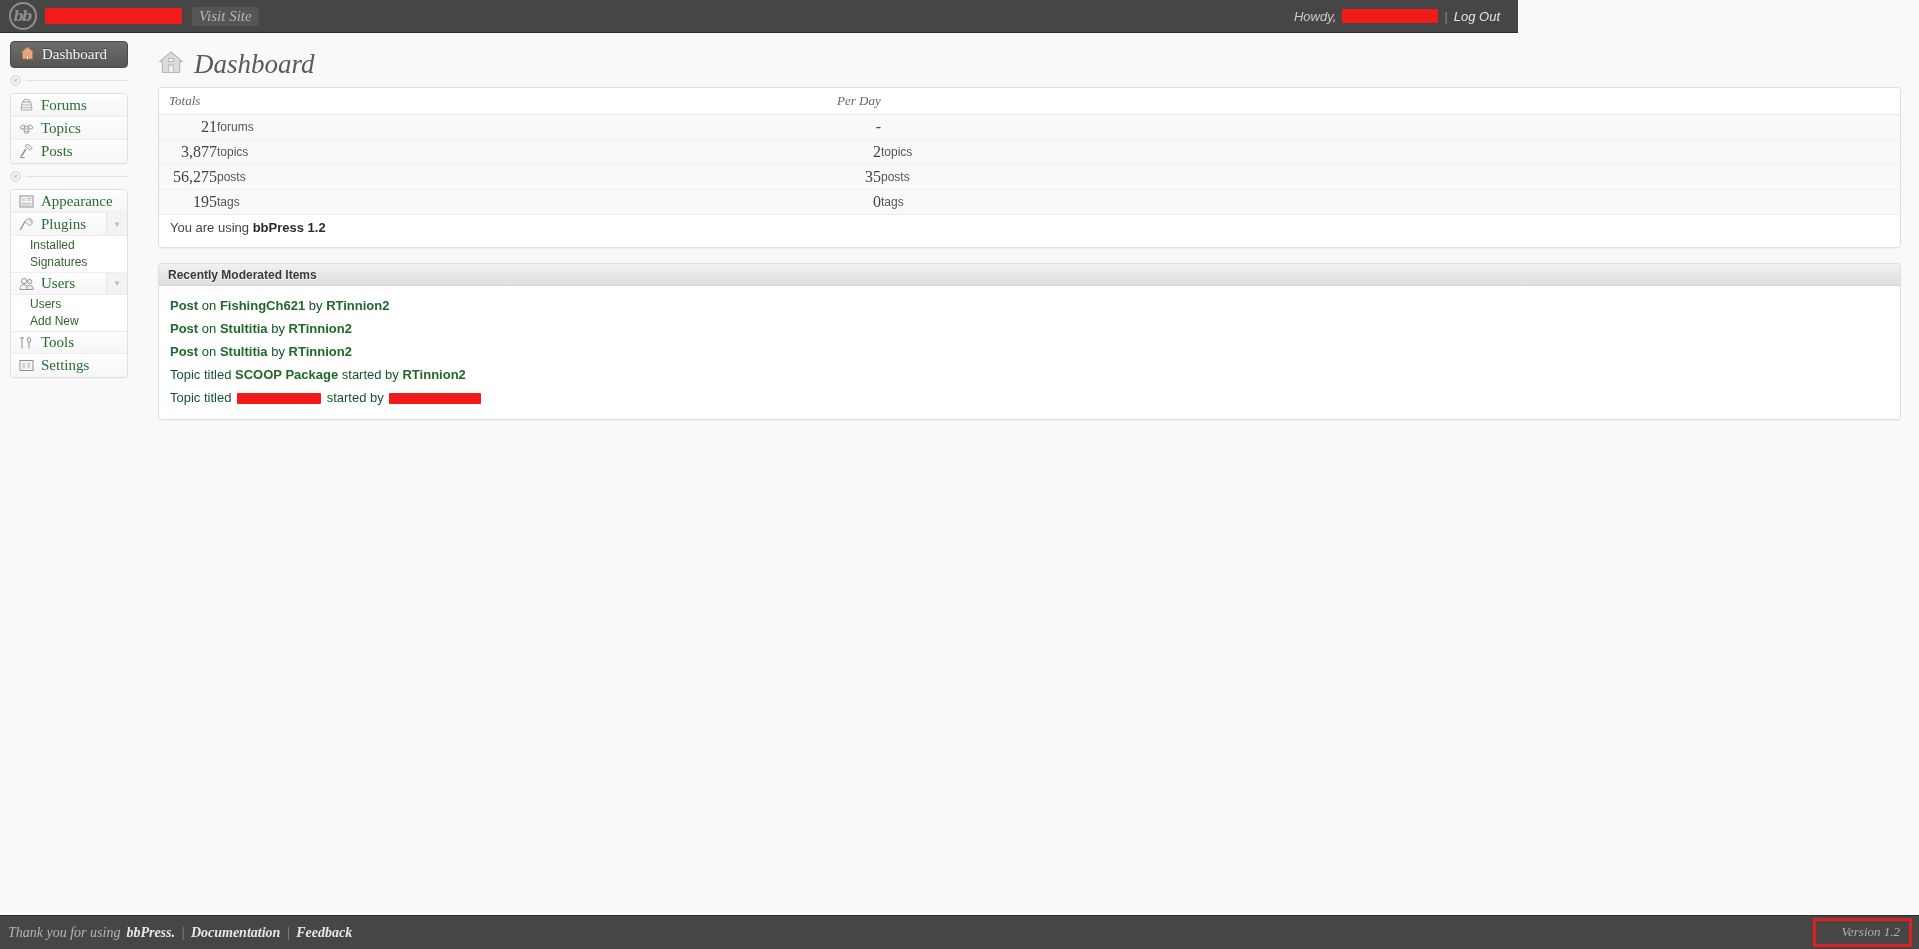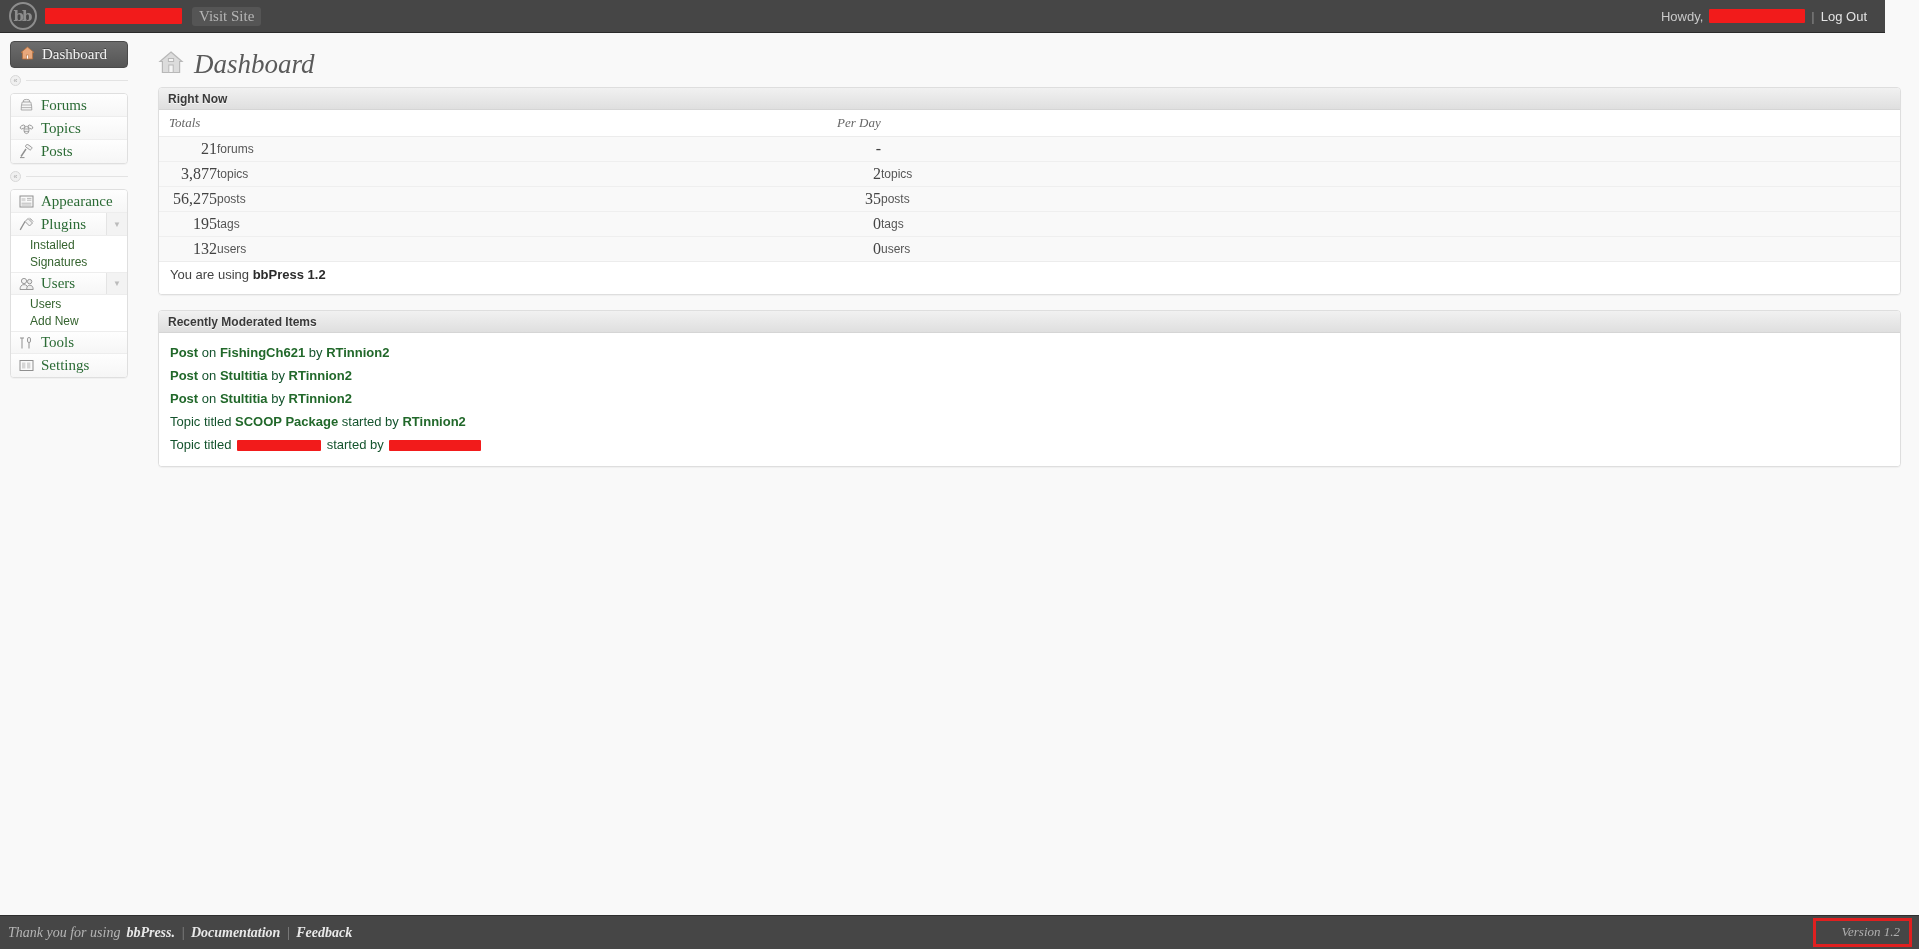--- a/index.html
+++ b/index.html
@@ -7,24 +7,24 @@
     margin: 0; padding: 0;
     width: 1919px; height: 949px;
     background: #f9f9f9;
     font-family: "Liberation Sans", sans-serif;
     overflow: hidden;
   }
 
   
   #adminbar {
     position: absolute; top: 0; left: 0;
-    width: 1885px; height: 33px;
+    width: 1518px; height: 33px;
     background: #464646;
     border-bottom: 1px solid #2b2b2b;
-    display: flex; align-items: center;
+    display: flex; align-items: center; font-style: italic;
   }
   #bb-logo {
     width: 28px; height: 28px; margin-left: 9px; margin-right: 8px;
     border-radius: 50%;
     border: 2px solid #8d8d8d;
     display: flex; align-items: center; justify-content: center;
     color: #8d8d8d; font-family: "DejaVu Serif", serif;
     font-size: 15px; font-weight: bold; letter-spacing: -2px;
     text-indent: -2px;
   }
@@ -435,21 +435,20 @@
       <svg width="26" height="25" viewBox="0 0 26 25">
         <polygon points="13,2 24,11.5 21.6,11.5 21.6,22.5 4.4,22.5 4.4,11.5 2,11.5" fill="#dcdcdc" stroke="#b8b8b8" stroke-width="1.2"></polygon>
         <rect x="10.4" y="8.5" width="5.2" height="3" fill="#f4f4f4" stroke="#b8b8b8" stroke-width="1"></rect>
         <rect x="10.8" y="15" width="4.4" height="7.5" fill="#f4f4f4" stroke="#b8b8b8" stroke-width="1"></rect>
       </svg>
     </span>
     <h1 id="page-title">Dashboard</h1>
   </div>
 
   <div class="panel">
-    <div class="panel-head">Right Now</div>
 
     <table class="stats-table">
       <thead>
         <tr>
           <th class="th-totals" colspan="2">Totals</th>
           <th class="th-perday" colspan="2">Per Day</th>
         </tr>
       </thead>
       <tbody>
         <tr class="stat-row">
@@ -469,26 +468,20 @@
           <td class="lbl col-lbl-a">posts</td>
           <td class="num col-num-b">35</td>
           <td class="lbl col-lbl-b">posts</td>
         </tr>
         <tr class="stat-row">
           <td class="num col-num-a">195</td>
           <td class="lbl col-lbl-a">tags</td>
           <td class="num col-num-b">0</td>
           <td class="lbl col-lbl-b">tags</td>
         </tr>
-        <tr class="stat-row">
-          <td class="num col-num-a">132</td>
-          <td class="lbl col-lbl-a">users</td>
-          <td class="num col-num-b">0</td>
-          <td class="lbl col-lbl-b">users</td>
-        </tr>
       </tbody>
     </table>
 
 
     <div class="using-row">
       <span>You are using</span>
       <b>bbPress 1.2</b>
     </div>
   </div>
 

